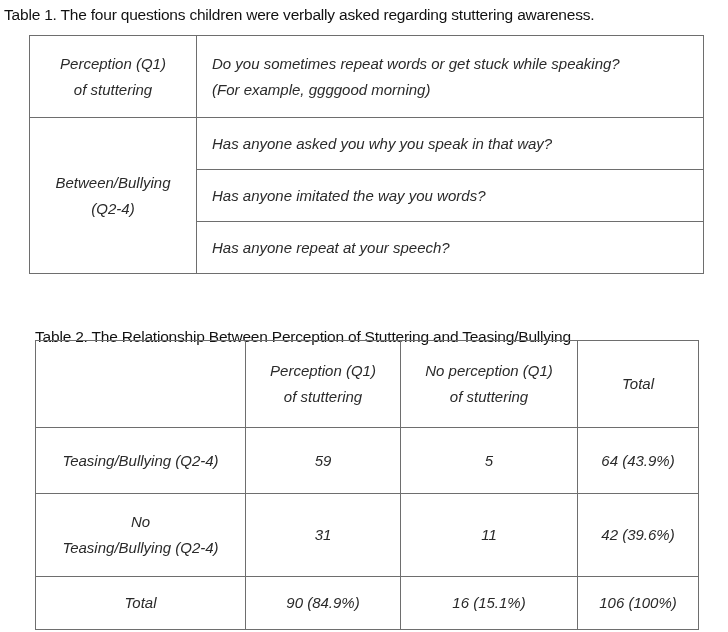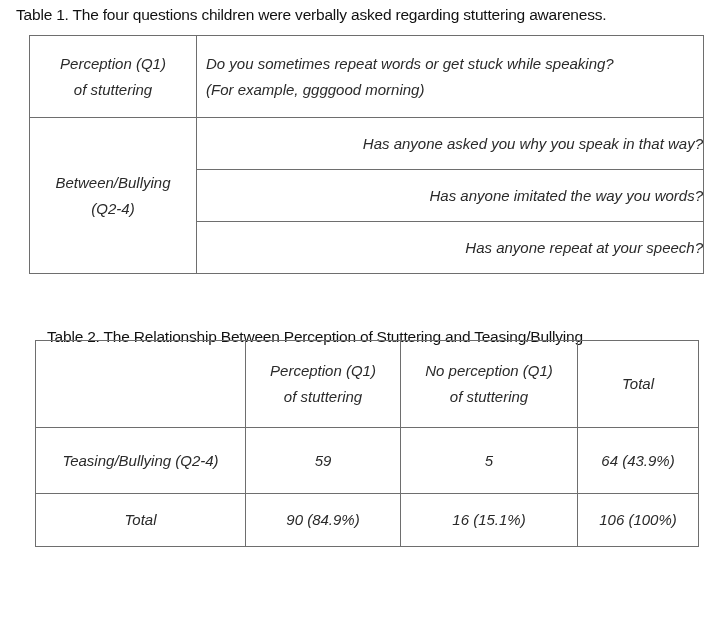--- a/index.html
+++ b/index.html
@@ -3,35 +3,34 @@
 <meta charset="utf-8">
 <style>
   html, body { margin: 0; padding: 0; background: #ffffff; }
   body {
     width: 728px; height: 632px; position: relative; overflow: hidden;
     font-family: "Liberation Sans", sans-serif; color: #222222;
   }
   .caption {
     position: absolute; font-size: 15.5px; color: #111111; white-space: nowrap;
     letter-spacing: -0.2px;
-    margin-left: 12px;
   }
   #cap1 { left: 4px; top: 6px; }
   #cap2 { left: 35px; top: 328px; }
 
   table { position: absolute; border-collapse: collapse; table-layout: fixed; }
   td {
     border: 1.3px solid #6e6e6e; font-size: 15px; color: #2a2a2a;
     line-height: 26px; padding: 0; vertical-align: middle; font-style: italic;
   }
   #t1 { left: 29px; top: 35px; width: 675px; }
   #t1 .lab { text-align: center; width: 166px; }
-  #t1 .q { text-align: left; padding-left: 9px; }
+  #t1 .q { text-align: left; padding-left: 15px; }
   #t1 tr.r1 td { height: 81px; }
-  #t1 tr.r2 td.q, #t1 tr.r3 td.q, #t1 tr.r4 td.q { height: 51px; text-align: right; }
+  #t1 tr.r2 td.q, #t1 tr.r3 td.q, #t1 tr.r4 td.q { height: 51px; }
 
   #t2 { left: 35px; top: 340px; width: 663px; }
   #t2 td { text-align: center; }
   #t2 col.c0 { width: 210px; }
   #t2 col.c1 { width: 155px; }
   #t2 col.c2 { width: 177px; }
   #t2 col.c3 { width: 121px; }
   #t2 tr.h td { height: 86px; }
   #t2 tr.b1 td { height: 65px; }
   #t2 tr.b2 td { height: 82px; }
@@ -92,20 +91,29 @@
       <span class="line">of stuttering</span>
     </td>
     <td>Total</td>
   </tr>
   <tr class="b1">
     <td>Teasing/Bullying (Q2-4)</td>
     <td>59</td>
     <td>5</td>
     <td>64 (43.9%)</td>
   </tr>
+  <tr class="b2">
+    <td>
+      <span class="line">No</span>
+      <span class="line">Teasing/Bullying (Q2-4)</span>
+    </td>
+    <td>31</td>
+    <td>11</td>
+    <td>42 (39.6%)</td>
+  </tr>
   <tr class="b3">
     <td>Total</td>
     <td>90 (84.9%)</td>
     <td>16 (15.1%)</td>
     <td>106 (100%)</td>
   </tr>
 </tbody>
   </table>
 
 </body></html>

